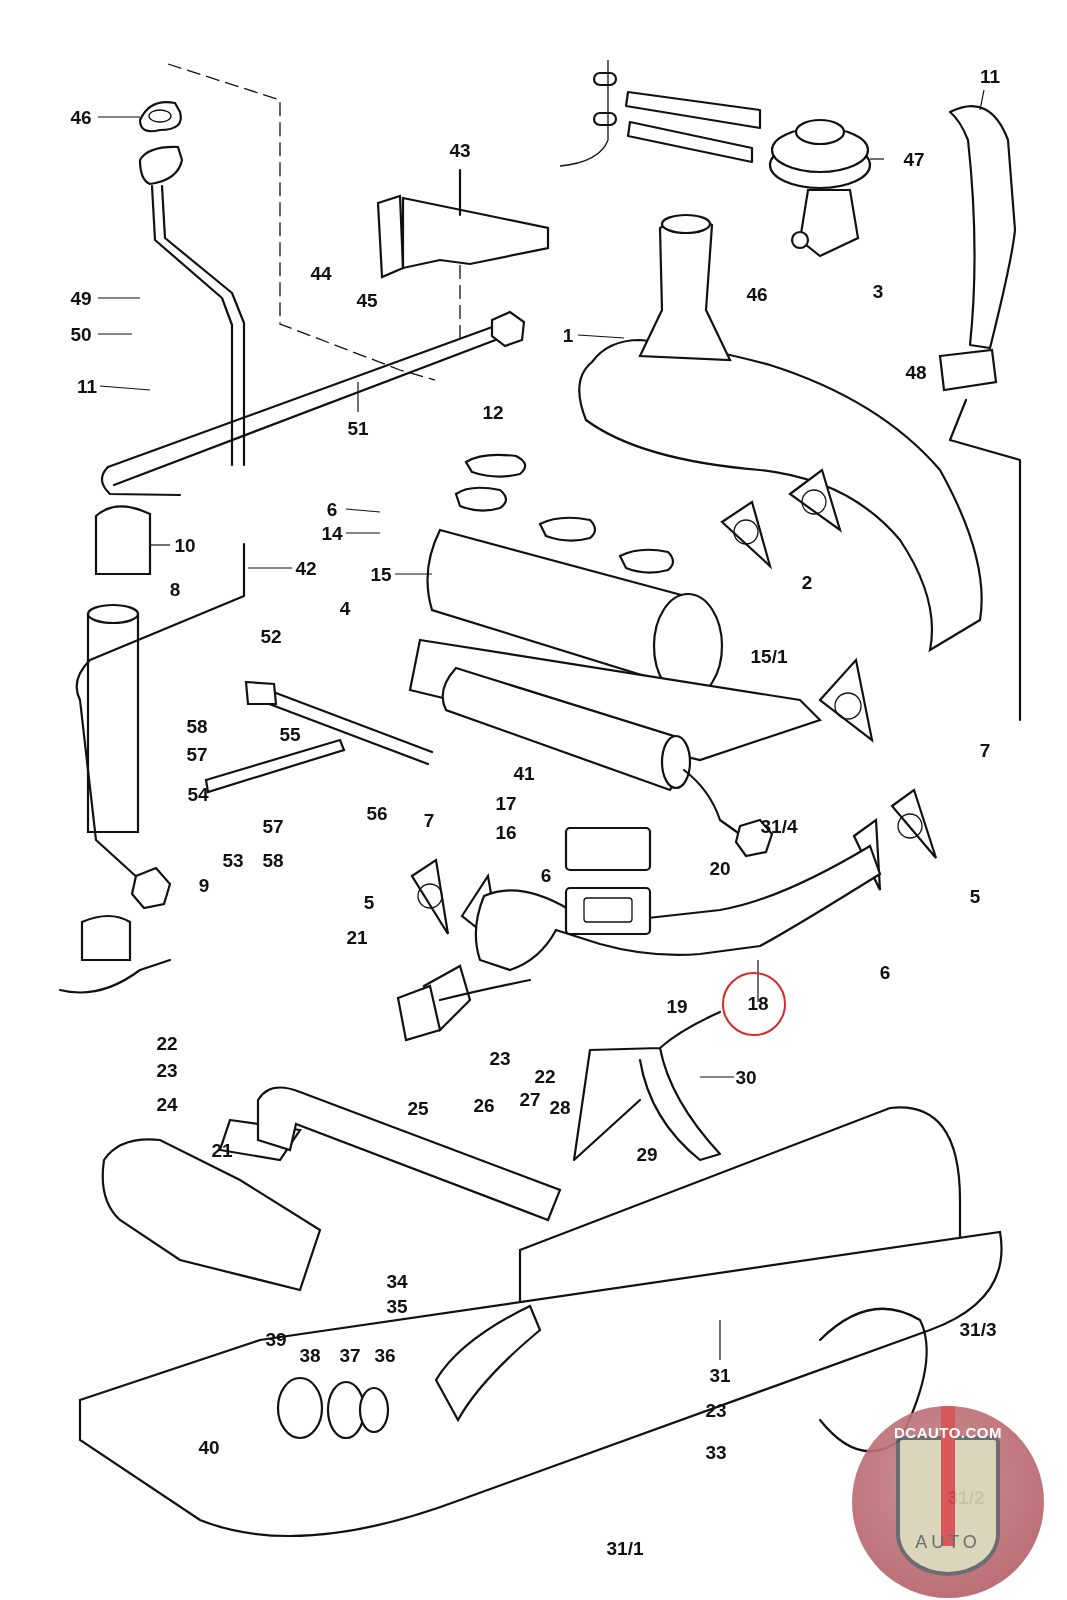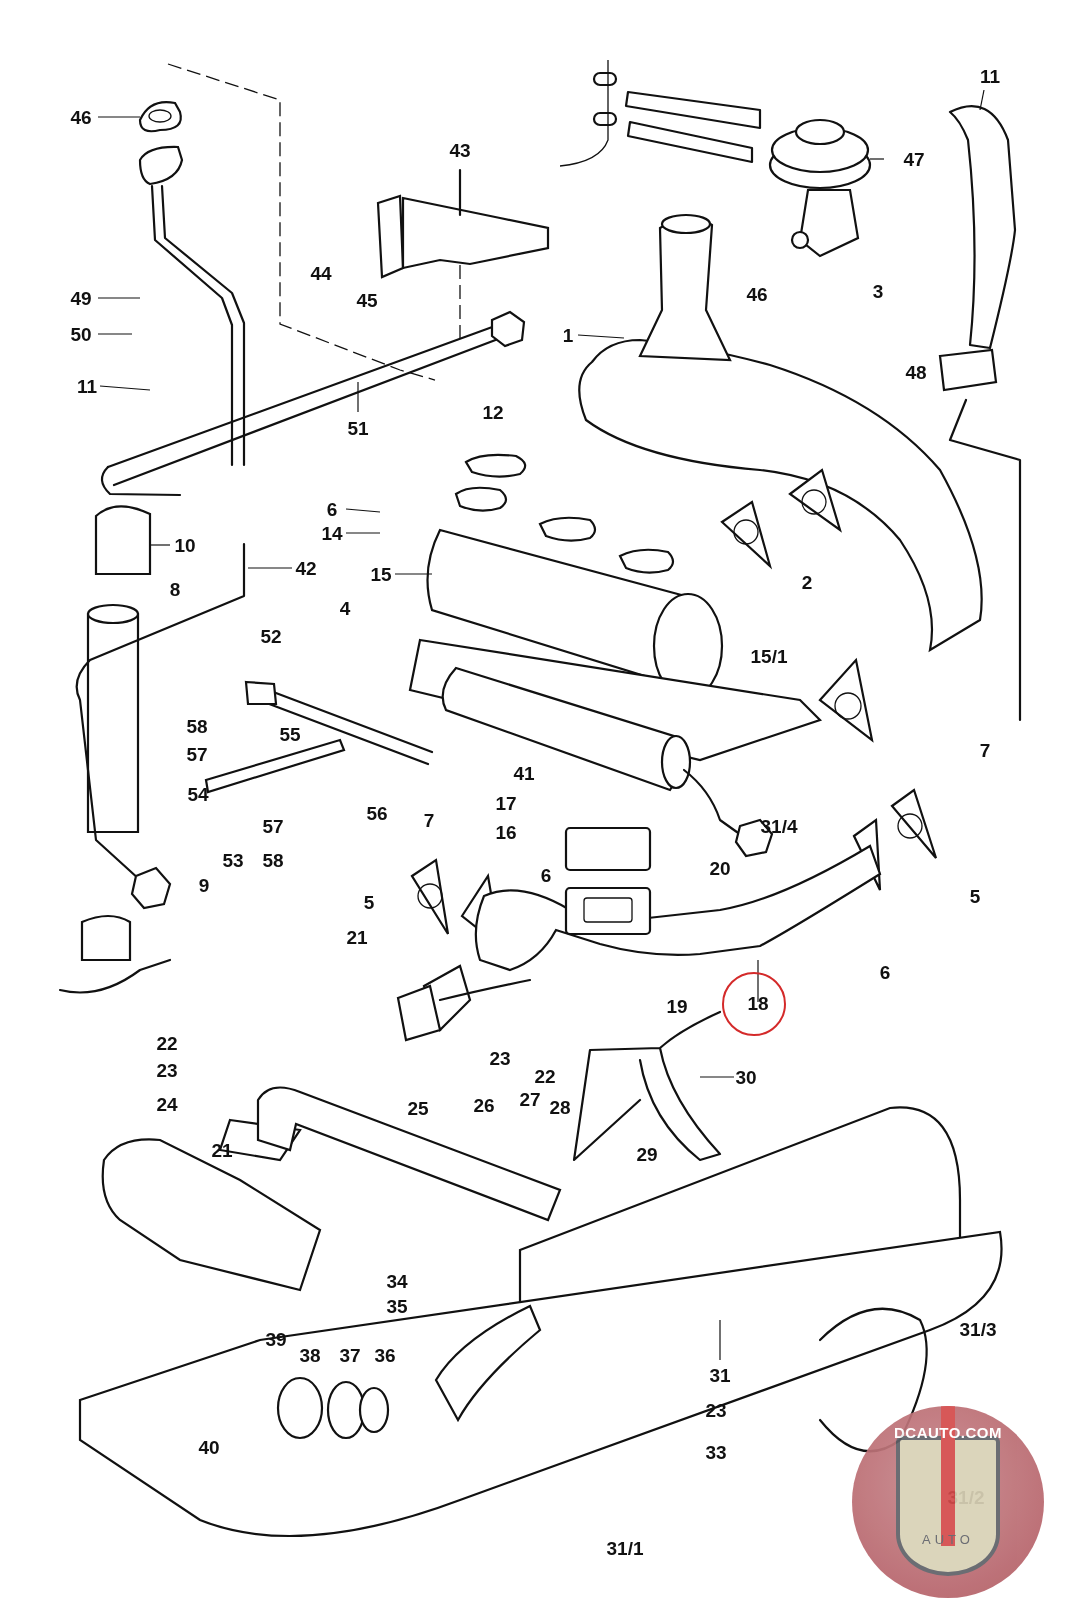--- a/index.html
+++ b/index.html
@@ -19,21 +19,21 @@
   #watermark { position: absolute; left: 852px; top: 1406px; width: 192px; height: 192px;
                border-radius: 50%; background: radial-gradient(circle at 45% 40%, #c98a8e, #b0565e);
                opacity: 0.92; overflow: hidden; }
   #wm-shield { position: absolute; left: 44px; top: 30px; width: 104px; height: 140px;
                background: #d9d2b6; border: 4px solid #5f6168; border-radius: 6px 6px 50% 50% / 6px 6px 30% 30%; box-sizing: border-box; }
   #wm-stripe { position: absolute; left: 44px; top: 0; width: 14px; height: 140px; background: #d44a4a; }
   #wm-top { position: absolute; left: 0; top: 18px; width: 100%; text-align: center; font-size: 15px;
             font-weight: bold; color: #fff; letter-spacing: 0.5px; }
   #wm-dc { position: absolute; left: 0; top: 44px; width: 100%; text-align: center; font-size: 62px;
            font-weight: bold; color: #5f6168; letter-spacing: -4px; }
-  #wm-auto { position: absolute; left: 0; top: 126px; width: 100%; text-align: center; font-size: 13px;
+  #wm-auto { position: absolute; left: 0; top: 126px; width: 100%; text-align: center; font-size: 18px;
              color: #5f6168; letter-spacing: 4px; }
 </style>
 </head>
 <body>
 
 <svg id="diagram" viewBox="0 0 1067 1600" xmlns="http://www.w3.org/2000/svg">
 
   <g>
     <path class="dash" d="M168 64 L280 100 L280 324 L400 370 L435 380"></path>
     <path class="fillw" d="M140 120 Q150 98 175 103 L180 112 Q185 130 160 130 Q140 135 140 120Z"></path>

